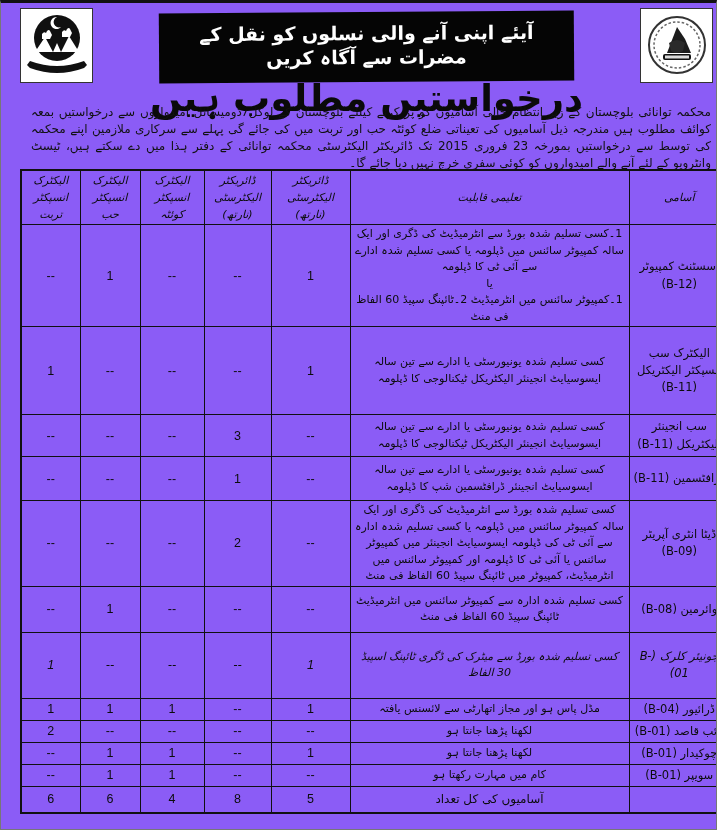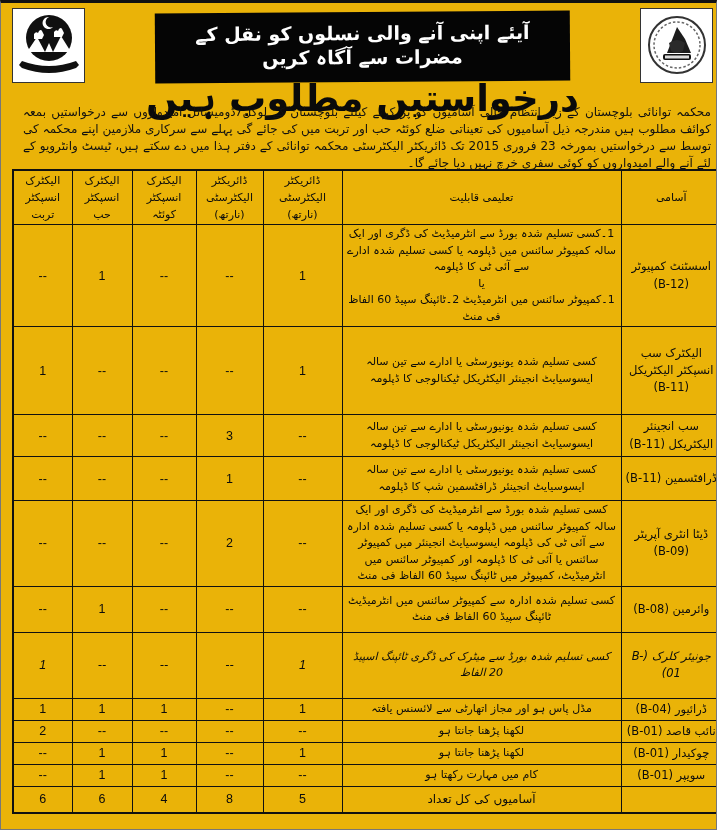--- a/index.html
+++ b/index.html
@@ -1,21 +1,21 @@
 <!DOCTYPE html>
 <html lang="ur"><head>
 <meta charset="utf-8">
 <style>
   * { box-sizing: border-box; margin: 0; padding: 0; }
   html,body { width: 717px; height: 830px; background:#e9e9e9; }
   body { font-family: "DejaVu Sans", sans-serif; }
   .ad {
     position: relative; width: 717px; height: 830px;
-    background: #eab308; border: 1px solid #777; border-top: 3px solid #111;
-    padding: 3px 3px 4px 11px; overflow: hidden;
+    background: #8b5cf6; border: 1px solid #777; border-top: 3px solid #111;
+    padding: 3px 3px 4px 19px; overflow: hidden;
   }
   
   .header { display: flex; align-items: flex-start; justify-content: space-between; height: 97px; }
   .logo-box {
     width: 73px; height: 75px; border: 1px solid #333; background: #fff;
     display: flex; align-items: center; justify-content: center; flex: 0 0 auto; margin-top: 2px;
   }
   .header-center { flex: 1; display: flex; flex-direction: column; align-items: center; }
   .top-banner {
     direction: rtl; background: #050505; color: #ffffff;
@@ -41,21 +41,21 @@
     border: 1px solid #111; vertical-align: middle; color: #0c0c0c;
     padding: 1px 3px; overflow: hidden;
   }
   col.c-post   { width: 101px; }
   col.c-qual   { width: 279px; }
   col.c-dir-a  { width: 79px; }
   col.c-dir-b  { width: 67px; }
   col.c-quetta { width: 64px; }
   col.c-hub    { width: 60px; }
   col.c-turbat { width: 59px; }
-  table.vac th { font-size: 11px; font-weight: normal; text-align: center; line-height: 1.55; height: 54px; }
+  table.vac th { font-size: 11px; font-weight: normal; text-align: center; line-height: 1.55; height: 54px; font-style: italic; }
   td.post-cell { font-size: 11.5px; text-align: center; line-height: 1.5; }
   td.qual-cell { font-size: 11px;  text-align: center; line-height: 1.5; white-space: pre-line; }
   td.num-cell  { font-family: "Liberation Sans", sans-serif; font-size: 12.5px; text-align: center; }
   #rows tr:nth-child(1) td { height: 44px; }
   #rows tr:nth-child(2) td { height: 88px; }
   #rows tr:nth-child(3) td { height: 42px; }
   #rows tr:nth-child(4) td { height: 44px; }
   #rows tr:nth-child(5) td { height: 40px; }
   #rows tr:nth-child(6) td { height: 46px; }
   #rows tr:nth-child(7) td { height: 66px; font-style: italic; }
@@ -171,21 +171,21 @@
           <td class="post-cell">وائرمین (B-08)</td>
           <td class="qual-cell">کسی تسلیم شدہ ادارہ سے کمپیوٹر سائنس میں انٹرمیڈیٹ ٹائپنگ سپیڈ 60 الفاظ فی منٹ</td>
           <td class="num-cell">--</td>
           <td class="num-cell">--</td>
           <td class="num-cell">--</td>
           <td class="num-cell">1</td>
           <td class="num-cell">--</td>
         </tr>
         <tr>
           <td class="post-cell">جونیئر کلرک (B-01)</td>
-          <td class="qual-cell">کسی تسلیم شدہ بورڈ سے میٹرک کی ڈگری ٹائپنگ اسپیڈ 20 الفاظ</td>
+          <td class="qual-cell">کسی تسلیم شدہ بورڈ سے میٹرک کی ڈگری ٹائپنگ اسپیڈ 30 الفاظ</td>
           <td class="num-cell">1</td>
           <td class="num-cell">--</td>
           <td class="num-cell">--</td>
           <td class="num-cell">--</td>
           <td class="num-cell">1</td>
         </tr>
         <tr>
           <td class="post-cell">ڈرائیور (B-04)</td>
           <td class="qual-cell">مڈل پاس ہو اور مجاز اتھارٹی سے لائسنس یافتہ</td>
           <td class="num-cell">1</td>

